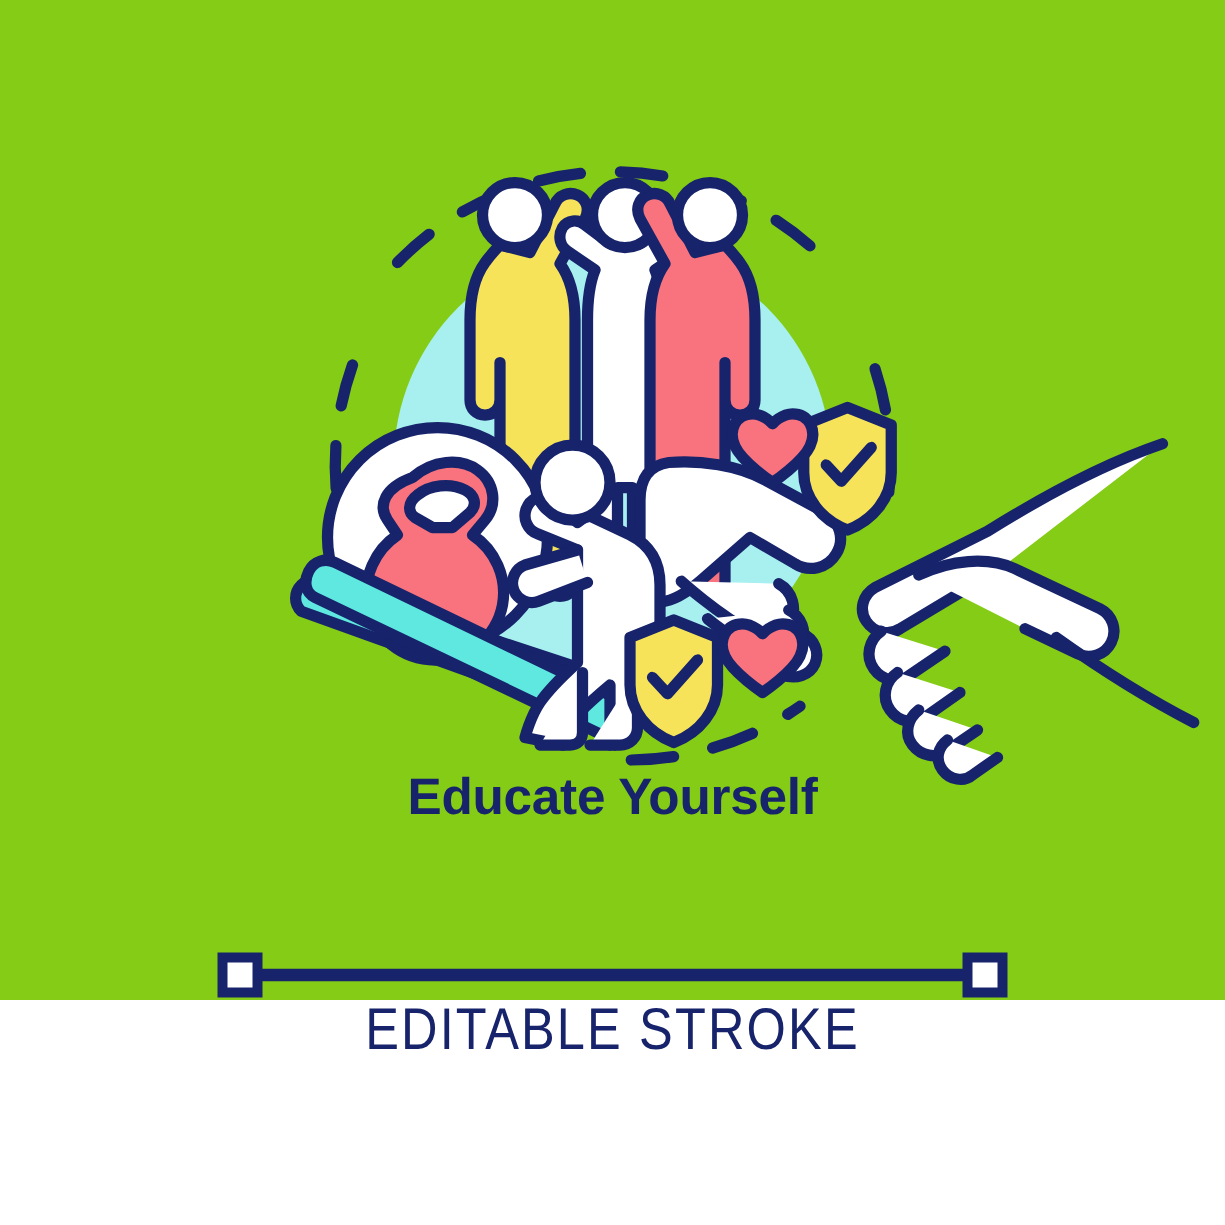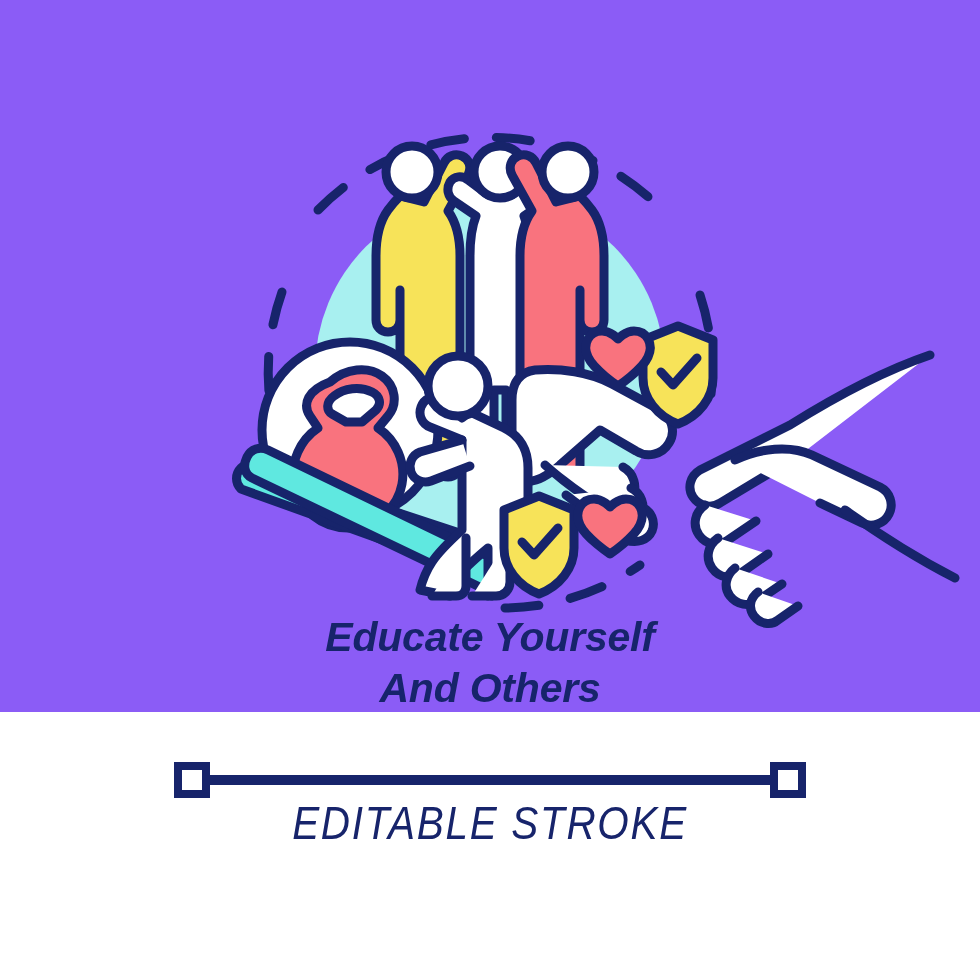--- a/index.html
+++ b/index.html
@@ -9,23 +9,22 @@
   }
   body {
     width: 980px;
     height: 980px;
     font-family: "Liberation Sans", sans-serif;
     overflow: hidden;
   }
   #stage {
     position: relative;
     width: 980px;
-    height: 712px;
-    background: #8b5cf6;
-    font-style: italic;
+    height: 800px;
+    background: #84cc16;
   }
   .illustration {
     position: absolute;
     left: 0;
     top: 0;
     width: 980px;
     height: 980px;
   }
   .title-block {
     position: absolute;
@@ -346,21 +345,20 @@
                C 574 512 581 499 594 499
                C 603 499 610 507 610 507
                C 610 507 617 499 626 499
                C 639 499 646 512 640 525
                C 634 538 610 554 610 554 Z"></path>
     </g>
   </svg>
 
   <div class="title-block">
     <span class="title-line">Educate Yourself</span>
-    <span class="title-line">And Others</span>
   </div>
 
   <svg class="illustration" viewBox="0 0 980 980" xmlns="http://www.w3.org/2000/svg">
     <line x1="196" y1="780" x2="784" y2="780" stroke="#17246b" stroke-width="10"></line>
     <rect x="178" y="766" width="28" height="28" fill="#ffffff" stroke="#17246b" stroke-width="8"></rect>
     <rect x="774" y="766" width="28" height="28" fill="#ffffff" stroke="#17246b" stroke-width="8"></rect>
   </svg>
 
   <div class="editable-label">EDITABLE STROKE</div>
 

